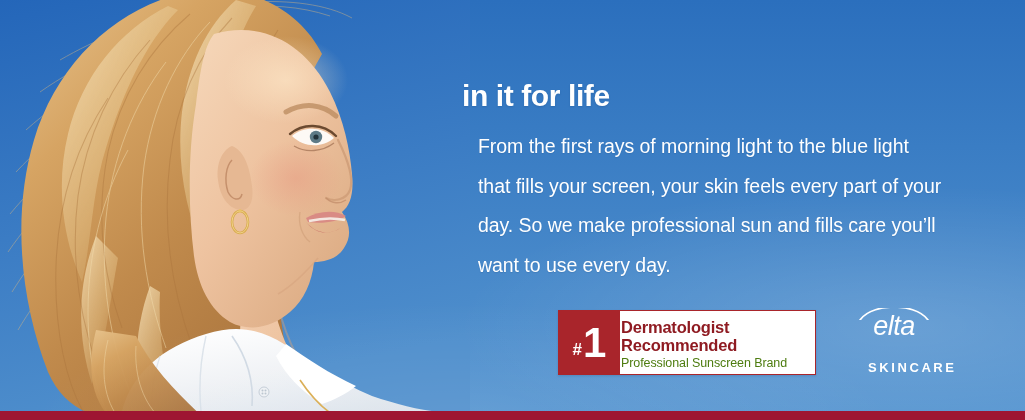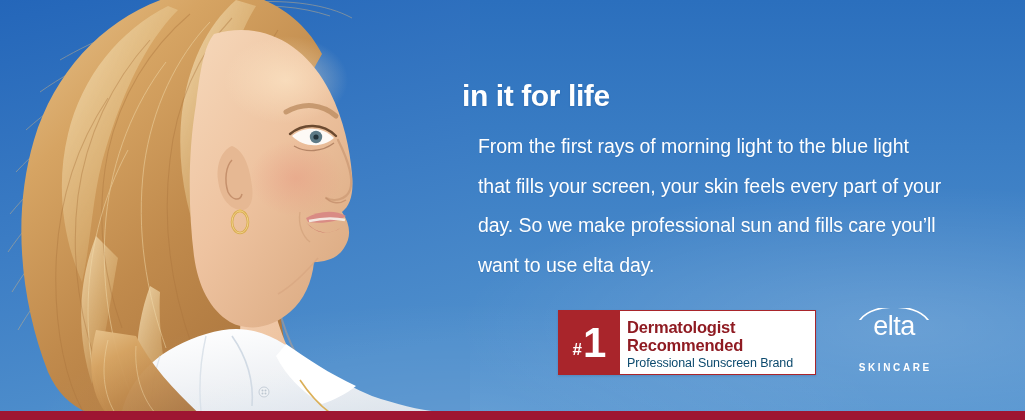--- a/index.html
+++ b/index.html
@@ -100,33 +100,33 @@
     font-size: 42px;
     font-weight: 700;
     line-height: 1;
     letter-spacing: -1px;
   }
   .badge-text {
     flex: 1;
     background: #ffffff;
     border: 1px solid #a9252b;
     border-left: none;
-    padding: 7px 0 0 7px;
+    padding: 7px 0 0 1px;
     box-sizing: border-box;
   }
   .badge-line1,
   .badge-line2 {
     color: #8f1b22;
     font-size: 16.5px;
     font-weight: 700;
     line-height: 18px;
     letter-spacing: -0.2px;
   }
   .badge-line3 {
-    color: #0c4a6e;
+    color: #4d7c0f;
     font-size: 12.5px;
     font-weight: 400;
     line-height: 16px;
     margin-top: 1px;
     letter-spacing: -0.1px;
   }
 
   
   .logo {
     position: absolute;
@@ -146,42 +146,43 @@
   }
   .logo-elta {
     position: absolute;
     left: 0;
     top: 4px;
     width: 96px;
     font-size: 27px;
     font-weight: 400;
     line-height: 28px;
     letter-spacing: -0.5px;
+    font-style: italic;
   }
   .logo-md {
     position: absolute;
     left: 0;
     top: 29px;
     width: 96px;
     font-size: 25px;
     font-weight: 400;
     line-height: 26px;
     letter-spacing: 0.5px;
   }
   .logo-md .reg {
     font-size: 8px;
     vertical-align: super;
     letter-spacing: 0;
   }
   .logo-skincare {
     position: absolute;
-    left: 0;
+    left: 17px;
     top: 55px;
     width: 96px;
-    font-size: 10px;
+    font-size: 13px;
     font-weight: 700;
     line-height: 10px;
     letter-spacing: 2.6px;
     text-indent: 2.6px;
   }
 
   
   .bottom-bar {
     position: absolute;
     left: 0;
@@ -343,21 +344,21 @@
   </div>
 
   <div class="sky-sheen"></div>
 
   <div class="copy">
     <h1 class="headline">in it for life</h1>
     <div class="body-copy">
       <p>From the first rays of morning light to the blue light</p>
       <p>that fills your screen, your skin feels every part of your</p>
       <p>day. So we make professional sun and fills care you’ll</p>
-      <p>want to use elta day.</p>
+      <p>want to use every day.</p>
     </div>
   </div>
 
   <div class="badge">
     <div class="badge-rank">
       <span class="hash">#</span>
       <span class="num">1</span>
     </div>
     <div class="badge-text">
       <div class="badge-line1">Dermatologist</div>

